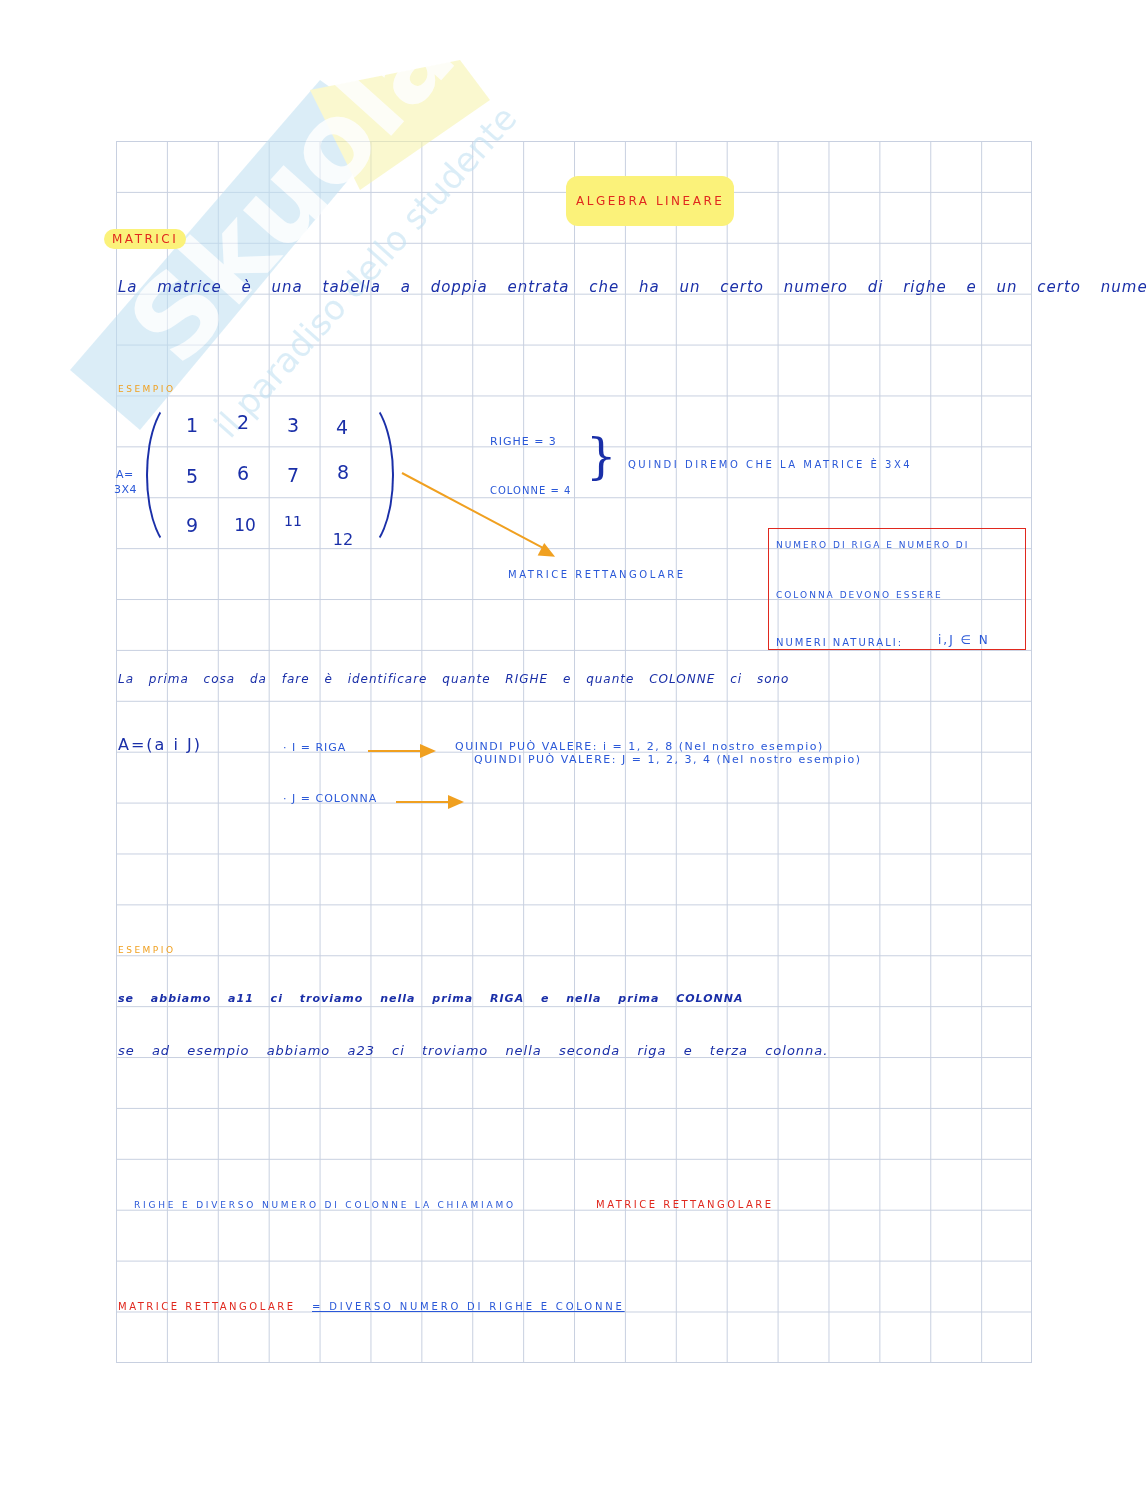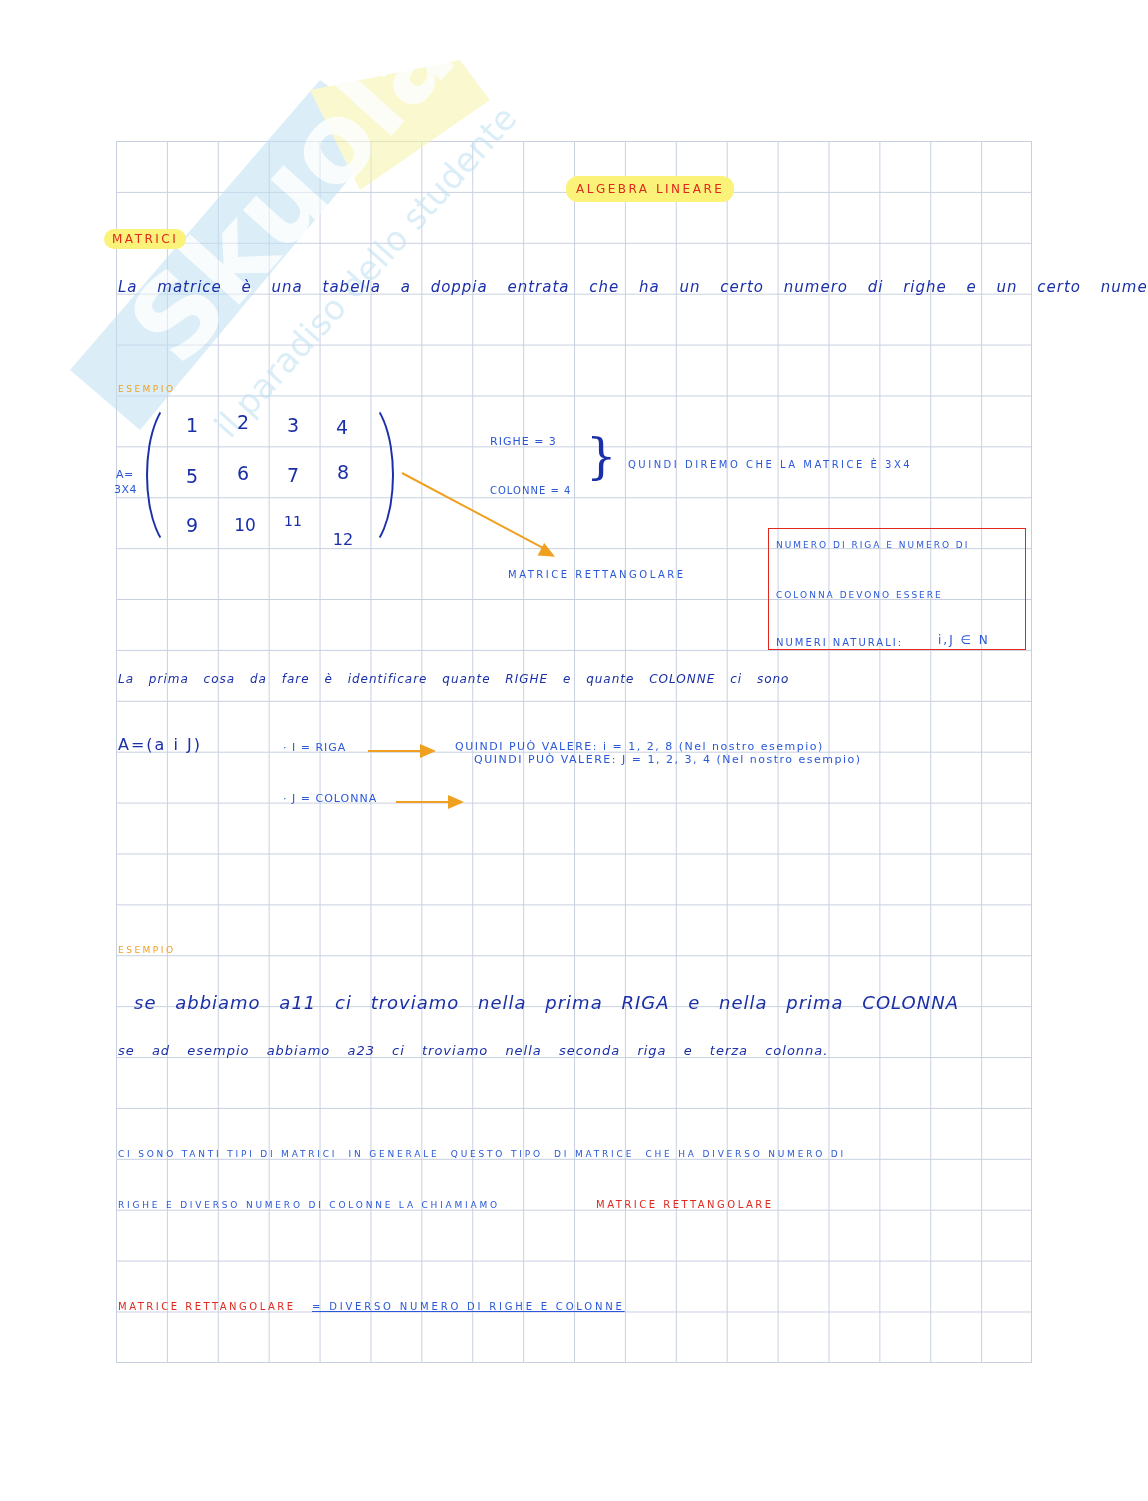--- a/index.html
+++ b/index.html
@@ -13,21 +13,21 @@
     background-size:50.9px 50.9px;
     border-right:1px solid #c8d0e0; border-bottom:1px solid #c8d0e0;
     box-sizing:border-box;
   }
   .watermark { position:absolute; left:60px; top:40px; width:480px; height:420px; pointer-events:none; opacity:0.55; }
   .txt { position:absolute; white-space:nowrap; }
   .hand { font-family:"DejaVu Sans", sans-serif; color:#1a2fa8; font-style:italic; letter-spacing:1px; }
   .caps { font-family:"DejaVu Sans", sans-serif; color:#2a58d8; font-size:11px; letter-spacing:2.5px; text-transform:uppercase; }
   .red { color:#e0281e; }
   .orange { color:#f0a020; }
-  .hl { background:#fbf27a; border-radius:12px; padding:6px 10px; }
+  .hl { background:#fbf27a; border-radius:12px; padding:18px 10px; }
   .mat-num { position:absolute; font-family:"DejaVu Sans", sans-serif; color:#1a2fa8; font-size:19px; width:40px; text-align:center; }
   .paren { position:absolute; border:2.5px solid #1a2fa8; border-radius:50%; }
   .rbox { position:absolute; left:768px; top:528px; width:258px; height:122px; border:1.5px solid #e0281e; box-sizing:border-box; }
   .arrow-line { position:absolute; height:2px; background:#f0a020; transform-origin:0 50%; }
   .arrow-head { position:absolute; width:0; height:0; border-top:7px solid transparent; border-bottom:7px solid transparent; border-left:16px solid #f0a020; }
 </style>
 </head>
 <body>
 
 <div class="page">
@@ -91,22 +91,21 @@
   <div class="txt caps" style="left:455px; top:740px; font-size:11px; letter-spacing:1.5px; text-transform:none;">QUINDI PUÒ VALERE:  i = 1, 2, 8  (Nel nostro esempio)</div>
 
   <div class="txt caps" style="left:283px; top:792px; font-size:11px; letter-spacing:1px;">· J = COLONNA</div>
   <div class="arrow-line" style="left:396px; top:801px; width:56px;"></div>
   <div class="arrow-head" style="left:448px; top:795px;"></div>
   <div class="txt caps" style="left:474px; top:753px; font-size:11px; letter-spacing:1.5px; text-transform:none;">QUINDI PUÒ VALERE: J = 1, 2, 3, 4  (Nel nostro esempio)</div>
 
 
   <div class="txt caps orange" style="left:118px; top:945px; font-size:9px;">ESEMPIO</div>
 
-  <div class="txt hand" style="left:134px; top:992px; font-size:18px; word-spacing:12px;">se abbiamo a11 ci troviamo nella prima RIGA e nella prima COLONNA</div>
+  <div class="txt hand" style="left:118px; top:992px; font-size:11px; word-spacing:12px;font-weight:bold;">se abbiamo a11 ci troviamo nella prima RIGA e nella prima COLONNA</div>
   <div class="txt hand" style="left:118px; top:1043px; font-size:13px; word-spacing:12px;">se ad esempio abbiamo a23 ci troviamo nella seconda riga e terza colonna.</div>
 
-  <div class="txt caps" style="left:118px; top:1149px; font-size:9px; letter-spacing:2.8px; white-space:pre;">CI SONO TANTI TIPI DI MATRICI  IN GENERALE  QUESTO TIPO  DI MATRICE  CHE HA DIVERSO NUMERO DI</div>
-  <div class="txt caps" style="left:118px; top:1200px; font-size:9px; letter-spacing:2.8px;">RIGHE E DIVERSO NUMERO DI COLONNE  LA CHIAMIAMO</div>
+  <div class="txt caps" style="left:118px; top:1200px; font-size:9px; letter-spacing:2.8px;padding-left:16px;">RIGHE E DIVERSO NUMERO DI COLONNE  LA CHIAMIAMO</div>
   <div class="txt caps red" style="left:596px; top:1199px; font-size:10px; letter-spacing:2.5px;">MATRICE RETTANGOLARE</div>
 
   <div class="txt caps red" style="left:118px; top:1301px; font-size:10px; letter-spacing:2.5px;">MATRICE RETTANGOLARE</div>
   <div class="txt caps" style="left:312px; top:1301px; font-size:10px; letter-spacing:2.8px;text-decoration:underline;">= DIVERSO NUMERO DI RIGHE E COLONNE</div>
 </div>
 
 </body></html>

